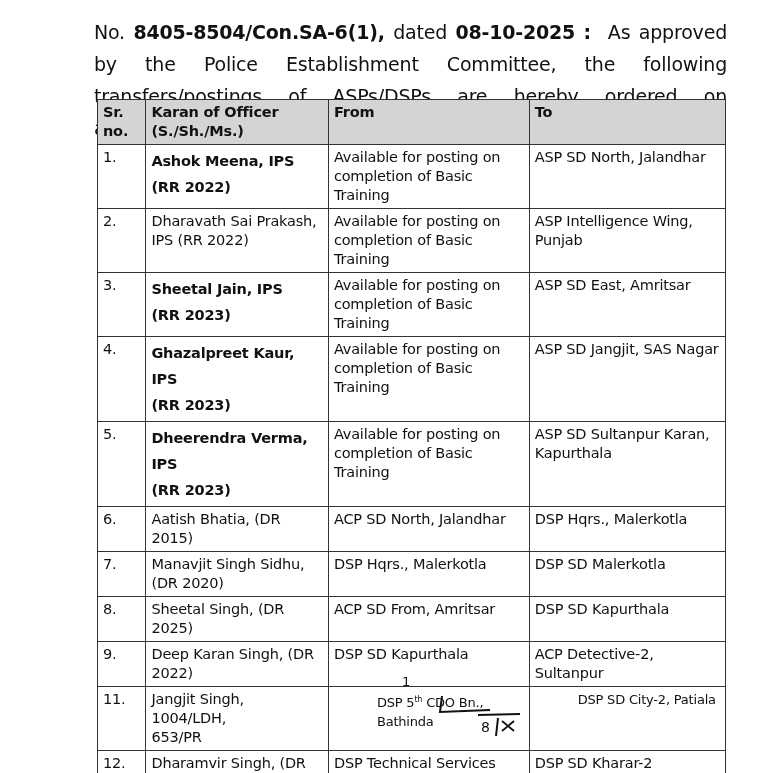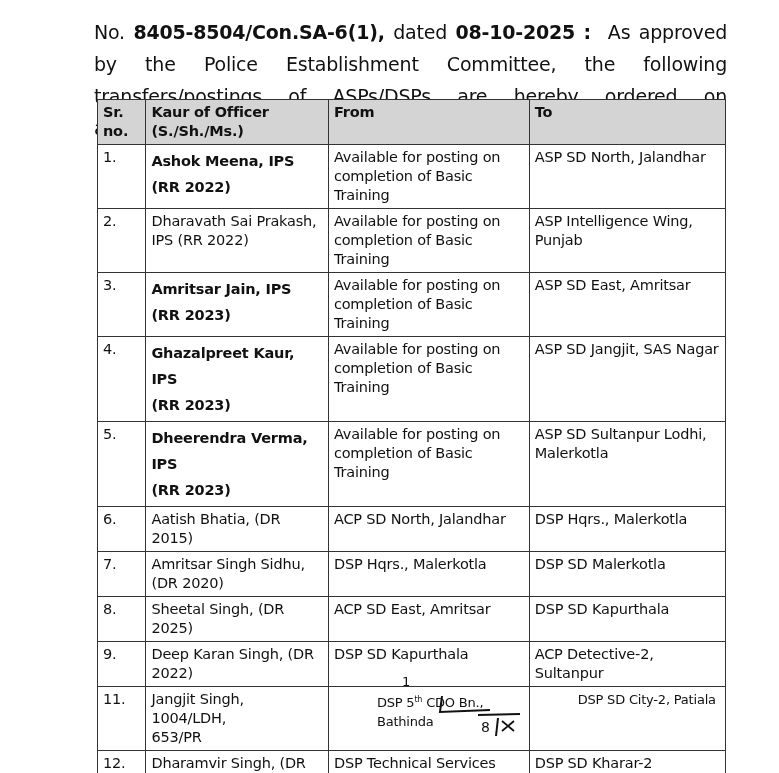--- a/index.html
+++ b/index.html
@@ -29,72 +29,72 @@
   <span>dated</span>
   <b>08-10-2025</b>
   <b>:</b>&nbsp;
   <span>As approved by the Police Establishment Committee, the following transfers/postings of ASPs/DSPs are hereby ordered on administrative grounds with immediate effect:</span>
 </div>
 
 <table>
   <thead>
     <tr>
       <th class="c1">Sr. no.</th>
-      <th class="c2">Kaur of Officer (S./Sh./Ms.)</th>
+      <th class="c2">Karan of Officer (S./Sh./Ms.)</th>
       <th class="c3">From</th>
       <th class="c4">To</th>
     </tr>
   </thead>
   <tbody>
     <tr>
       <td>1.</td>
       <td class="spaced"><span>Ashok Meena, IPS</span><br><span>(RR 2022)</span></td>
       <td>Available for posting on completion of Basic Training</td>
       <td>ASP SD North, Jalandhar</td>
     </tr>
     <tr>
       <td>2.</td>
       <td><span>Dharavath Sai Prakash,</span><br><span>IPS (RR 2022)</span></td>
       <td>Available for posting on completion of Basic Training</td>
       <td>ASP Intelligence Wing, Punjab</td>
     </tr>
     <tr>
       <td>3.</td>
-      <td class="spaced"><span>Amritsar Jain, IPS</span><br><span>(RR 2023)</span></td>
+      <td class="spaced"><span>Sheetal Jain, IPS</span><br><span>(RR 2023)</span></td>
       <td>Available for posting on completion of Basic Training</td>
       <td>ASP SD East, Amritsar</td>
     </tr>
     <tr>
       <td>4.</td>
       <td class="spaced"><span>Ghazalpreet Kaur, IPS</span><br><span>(RR 2023)</span></td>
       <td>Available for posting on completion of Basic Training</td>
       <td>ASP SD Jangjit, SAS Nagar</td>
     </tr>
     <tr>
       <td>5.</td>
       <td class="spaced"><span>Dheerendra Verma, IPS</span><br><span>(RR 2023)</span></td>
       <td>Available for posting on completion of Basic Training</td>
-      <td>ASP SD Sultanpur Lodhi, Malerkotla</td>
+      <td>ASP SD Sultanpur Karan, Kapurthala</td>
     </tr>
     <tr>
       <td>6.</td>
       <td>Aatish Bhatia, (DR 2015)</td>
       <td>ACP SD North, Jalandhar</td>
       <td>DSP Hqrs., Malerkotla</td>
     </tr>
     <tr>
       <td>7.</td>
-      <td><span>Amritsar Singh Sidhu,</span><br><span>(DR 2020)</span></td>
+      <td><span>Manavjit Singh Sidhu,</span><br><span>(DR 2020)</span></td>
       <td>DSP Hqrs., Malerkotla</td>
       <td>DSP SD Malerkotla</td>
     </tr>
     <tr>
       <td>8.</td>
       <td>Sheetal Singh, (DR 2025)</td>
-      <td>ACP SD East, Amritsar</td>
+      <td>ACP SD From, Amritsar</td>
       <td>DSP SD Kapurthala</td>
     </tr>
     <tr>
       <td>9.</td>
       <td><span>Deep Karan Singh, (DR</span><br><span>2022)</span></td>
       <td>DSP SD Kapurthala</td>
       <td>ACP Detective-2, Sultanpur</td>
     </tr>
     <tr>
       <td>11.</td>

